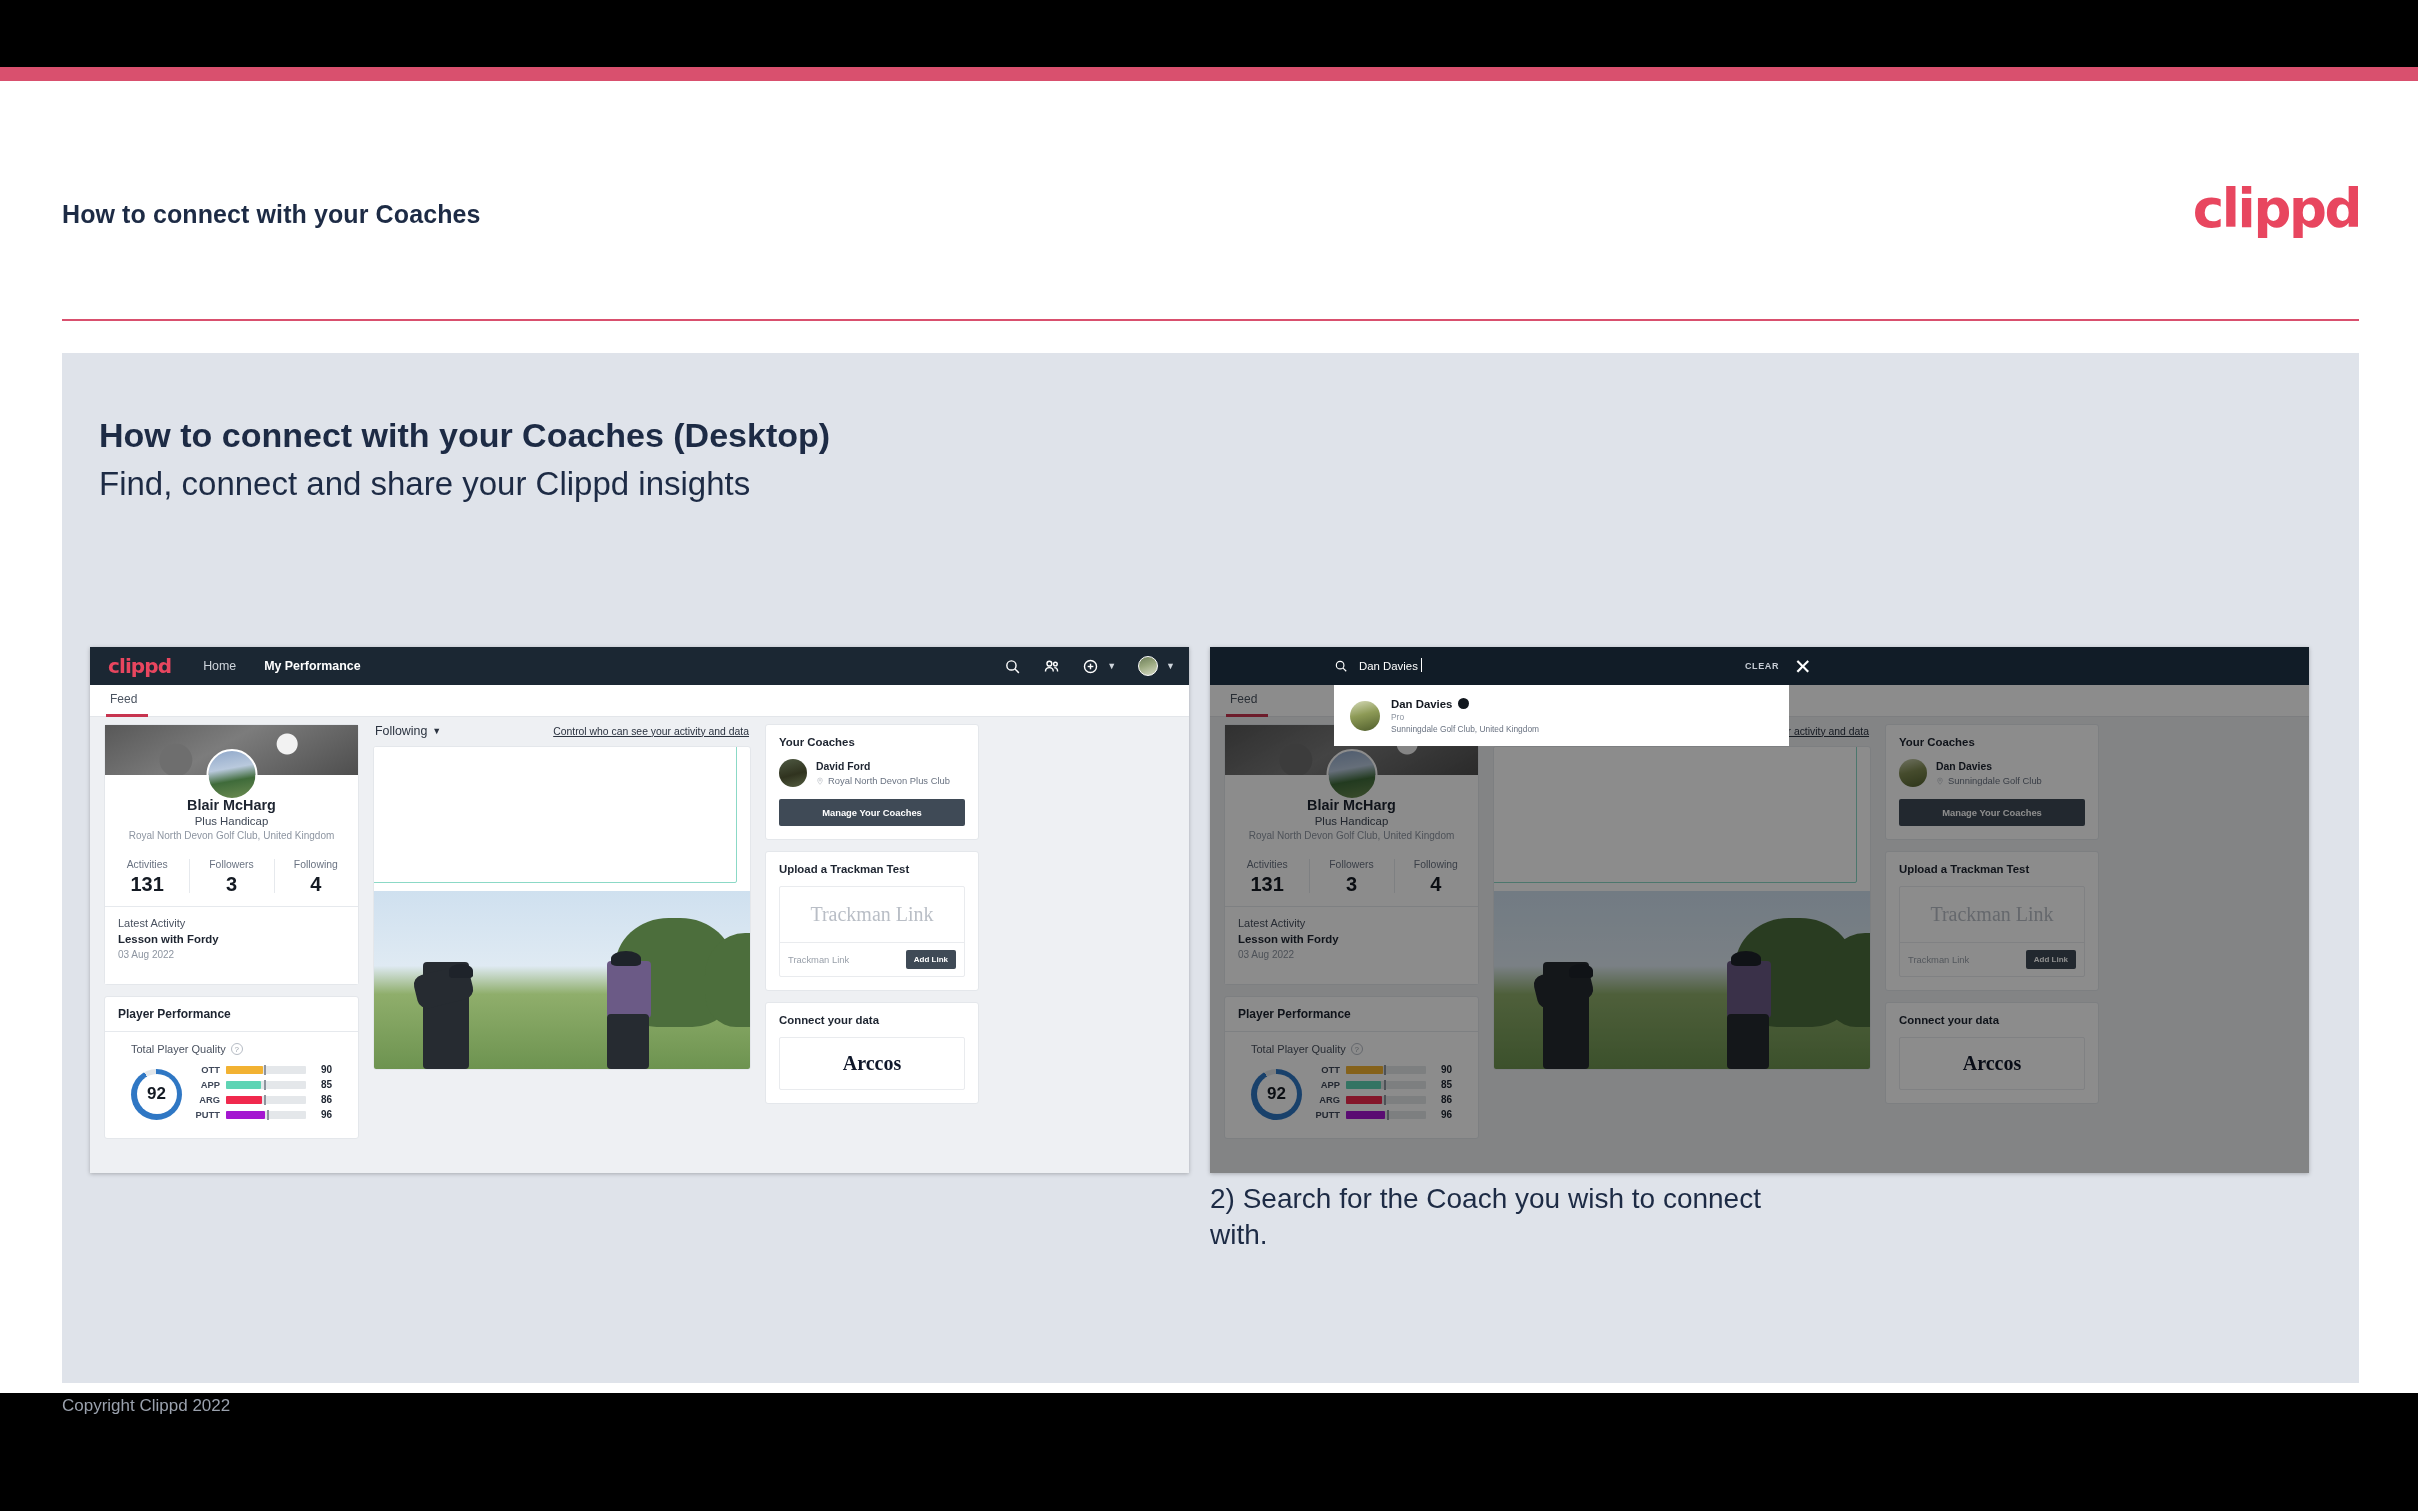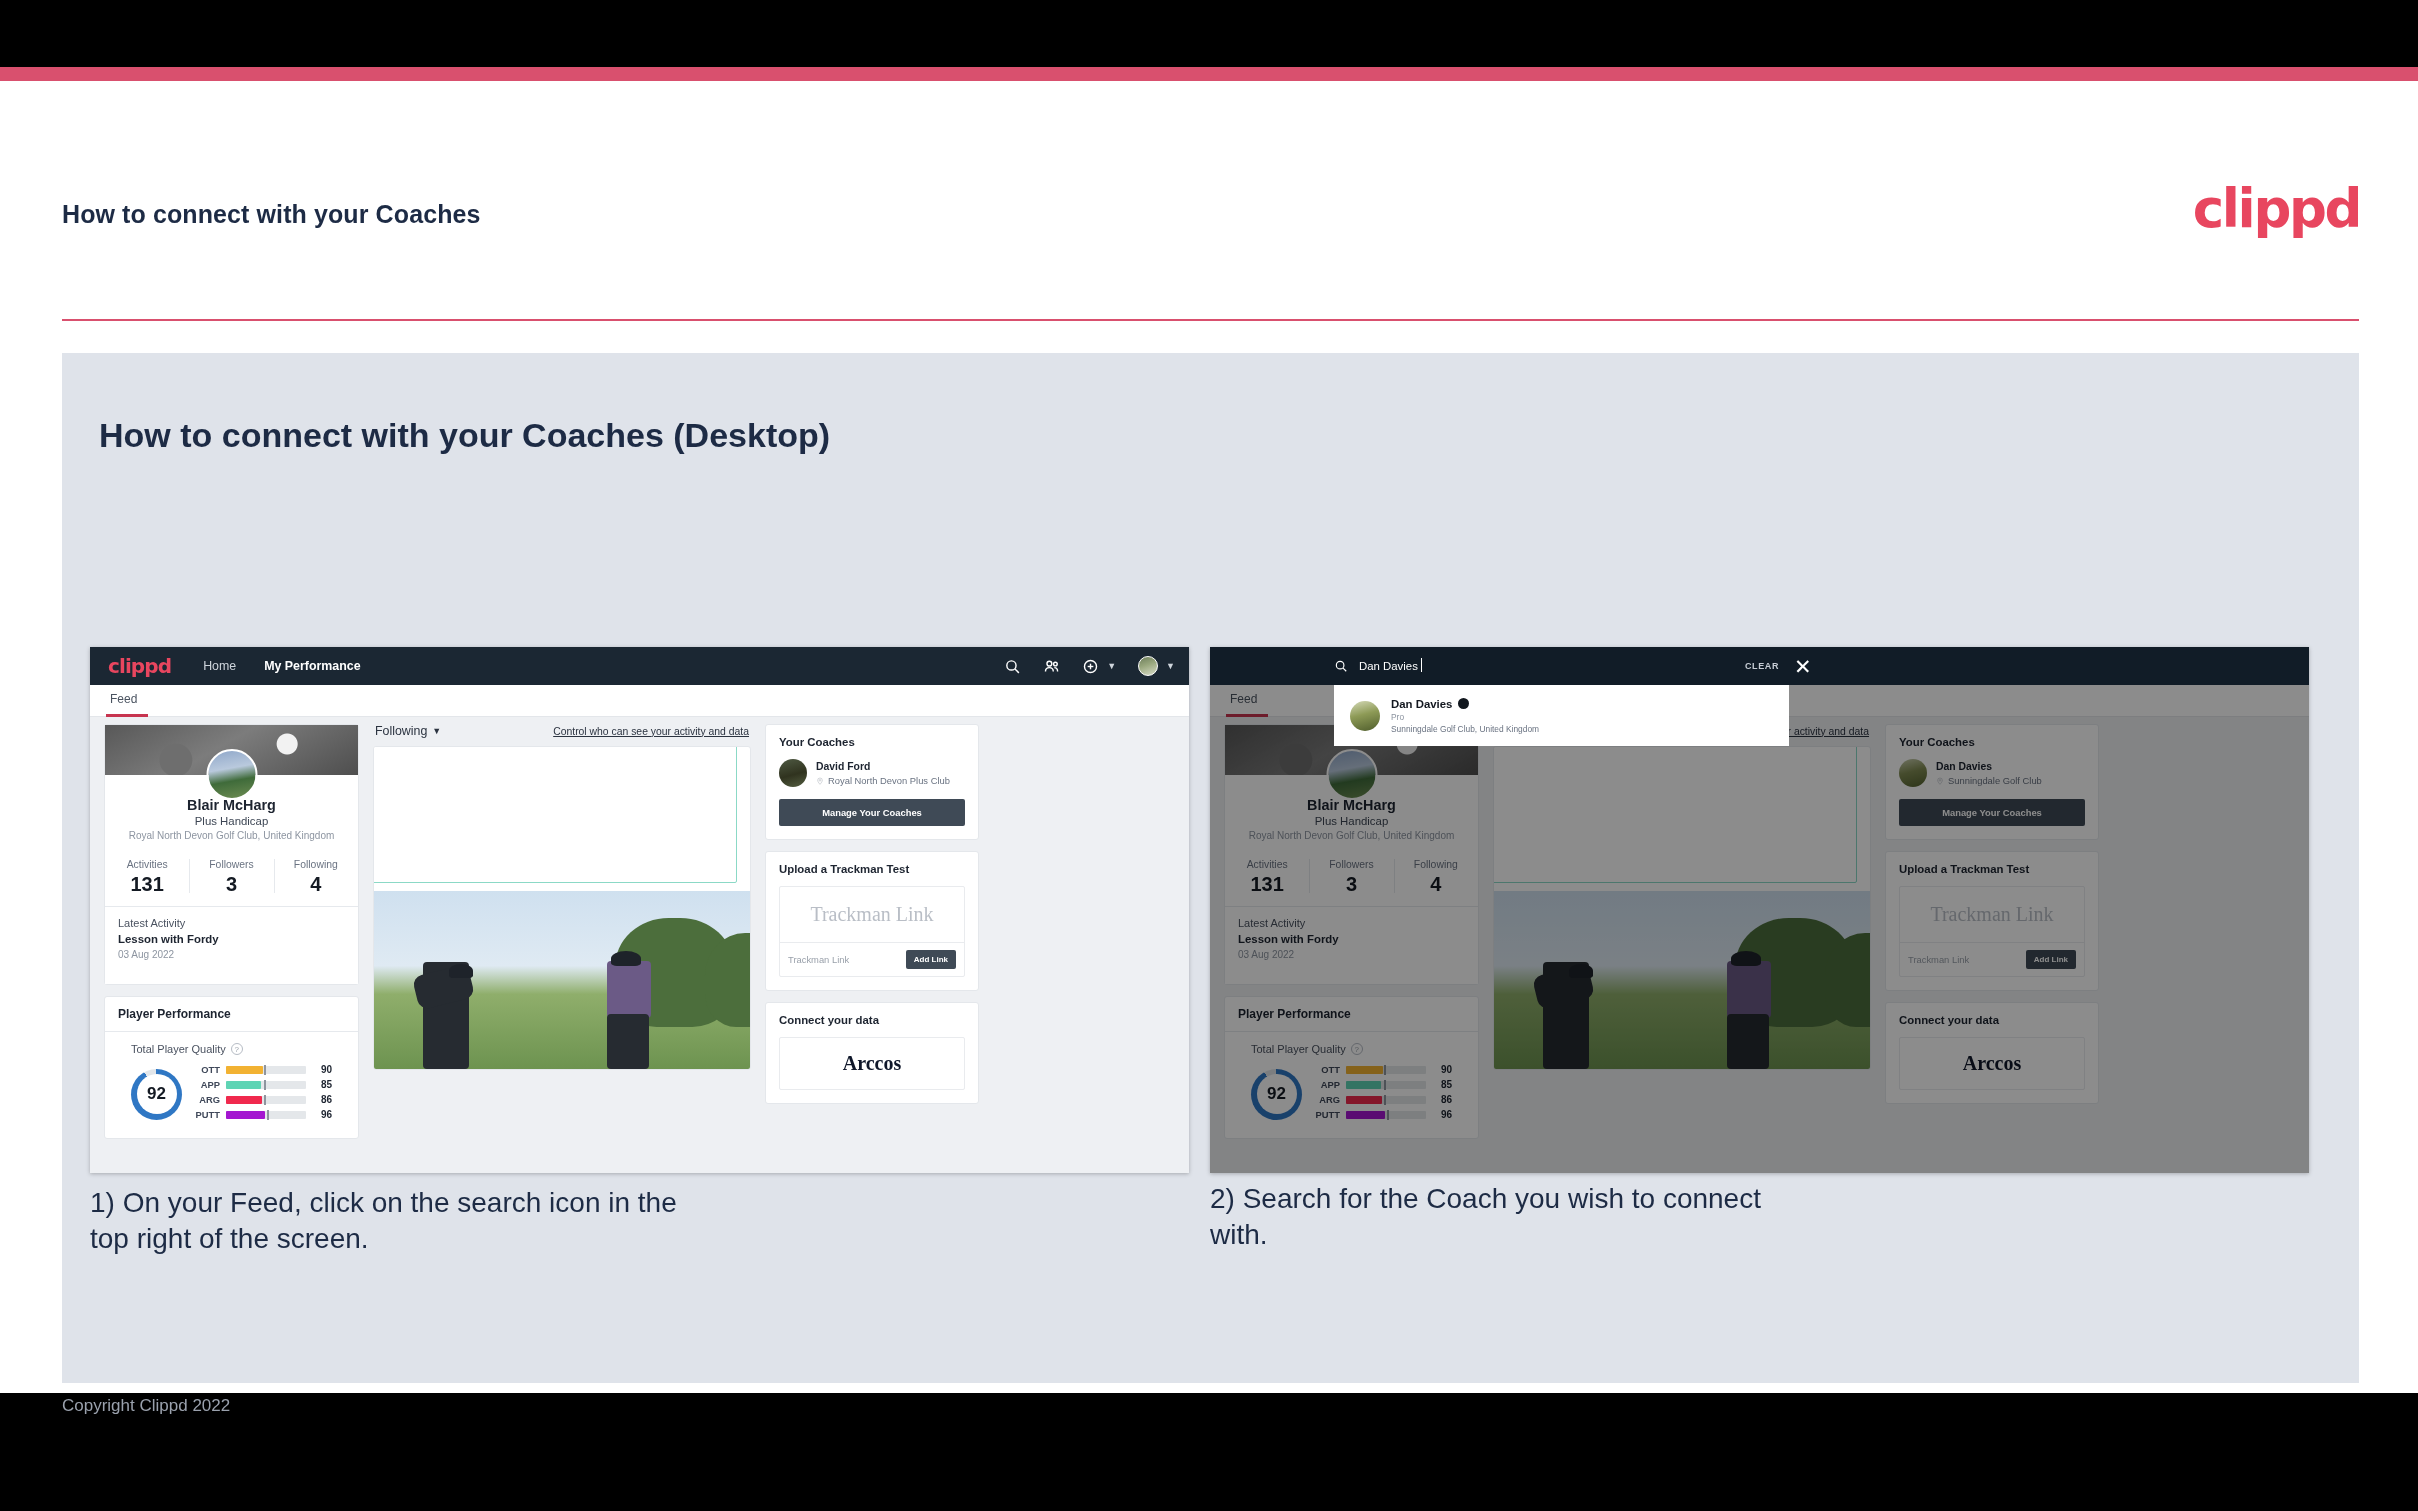--- a/index.html
+++ b/index.html
@@ -250,20 +250,21 @@
   <div class="slide">
 
     <div class="slide-header">
       <div class="hdr-title">How to connect with your Coaches</div>
     </div>
     <div class="logo">clippd</div>
     <div class="hdr-rule"></div>
 
     <div class="body-panel">
       <div class="big-title">How to connect with your Coaches (Desktop)</div>
+      <div class="big-sub">Find, connect and share your Clippd insights</div>
 
       <div class="shot" id="shot1">
         <div class="app">
 
           <div class="appbar">
             <div class="app-logo">clippd</div>
             <div class="app-nav">
               <span>Home</span>
               <span class="bold">My Performance</span>
             </div>
@@ -658,20 +659,19 @@
                 <span class="verified"></span>
               </span>
               <span class="sr-role" style="display:block">Pro</span>
               <span class="sr-club" style="display:block">Sunningdale Golf Club, United Kingdom</span>
             </span>
           </div>
 
         </div>
       </div>
 
-      <div class="caption" id="cap1">1) On your Feed, click on the search icon in the top right of the screen.</div>
       <div class="caption" id="cap2">2) Search for the Coach you wish to connect with.</div>
     </div>
 
     <div class="copyright">Copyright Clippd 2022</div>
   </div>
 </div>
 
 
 </body></html>

